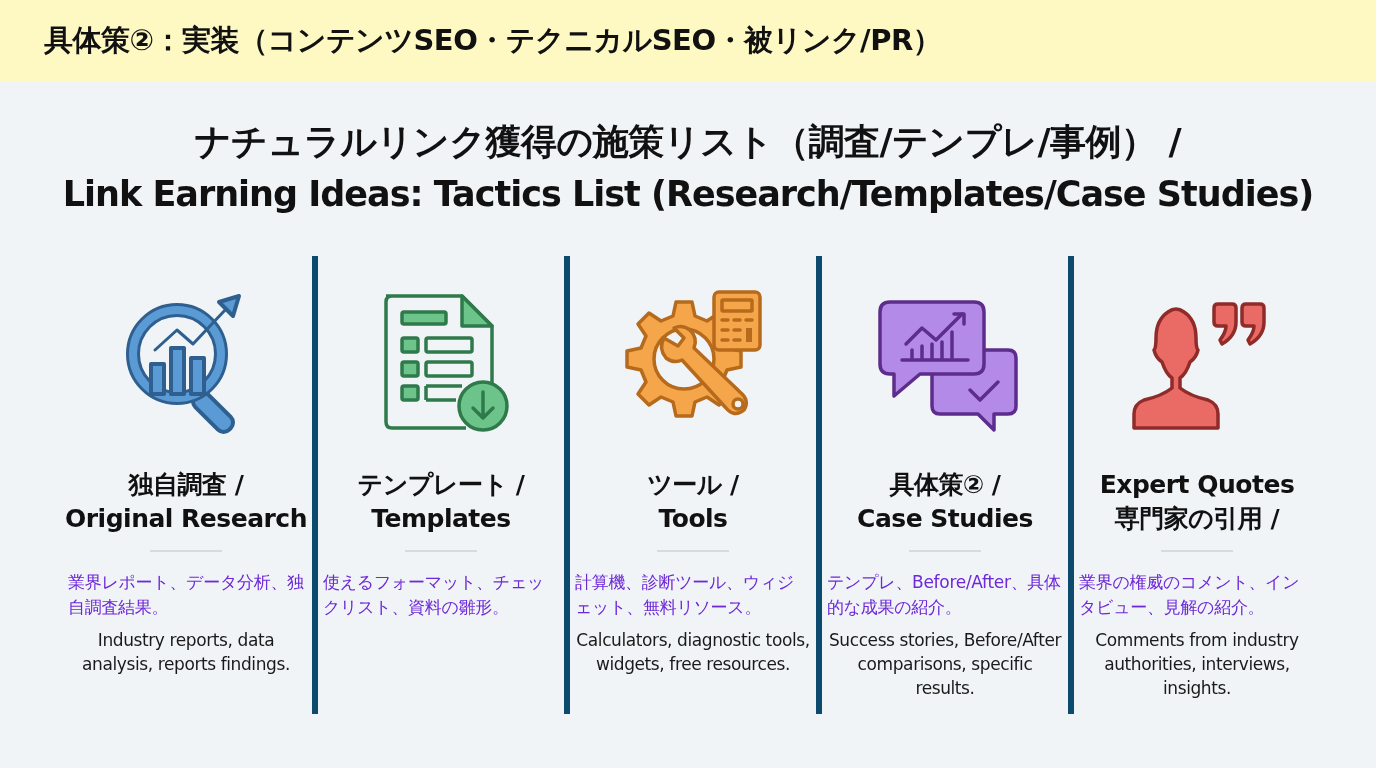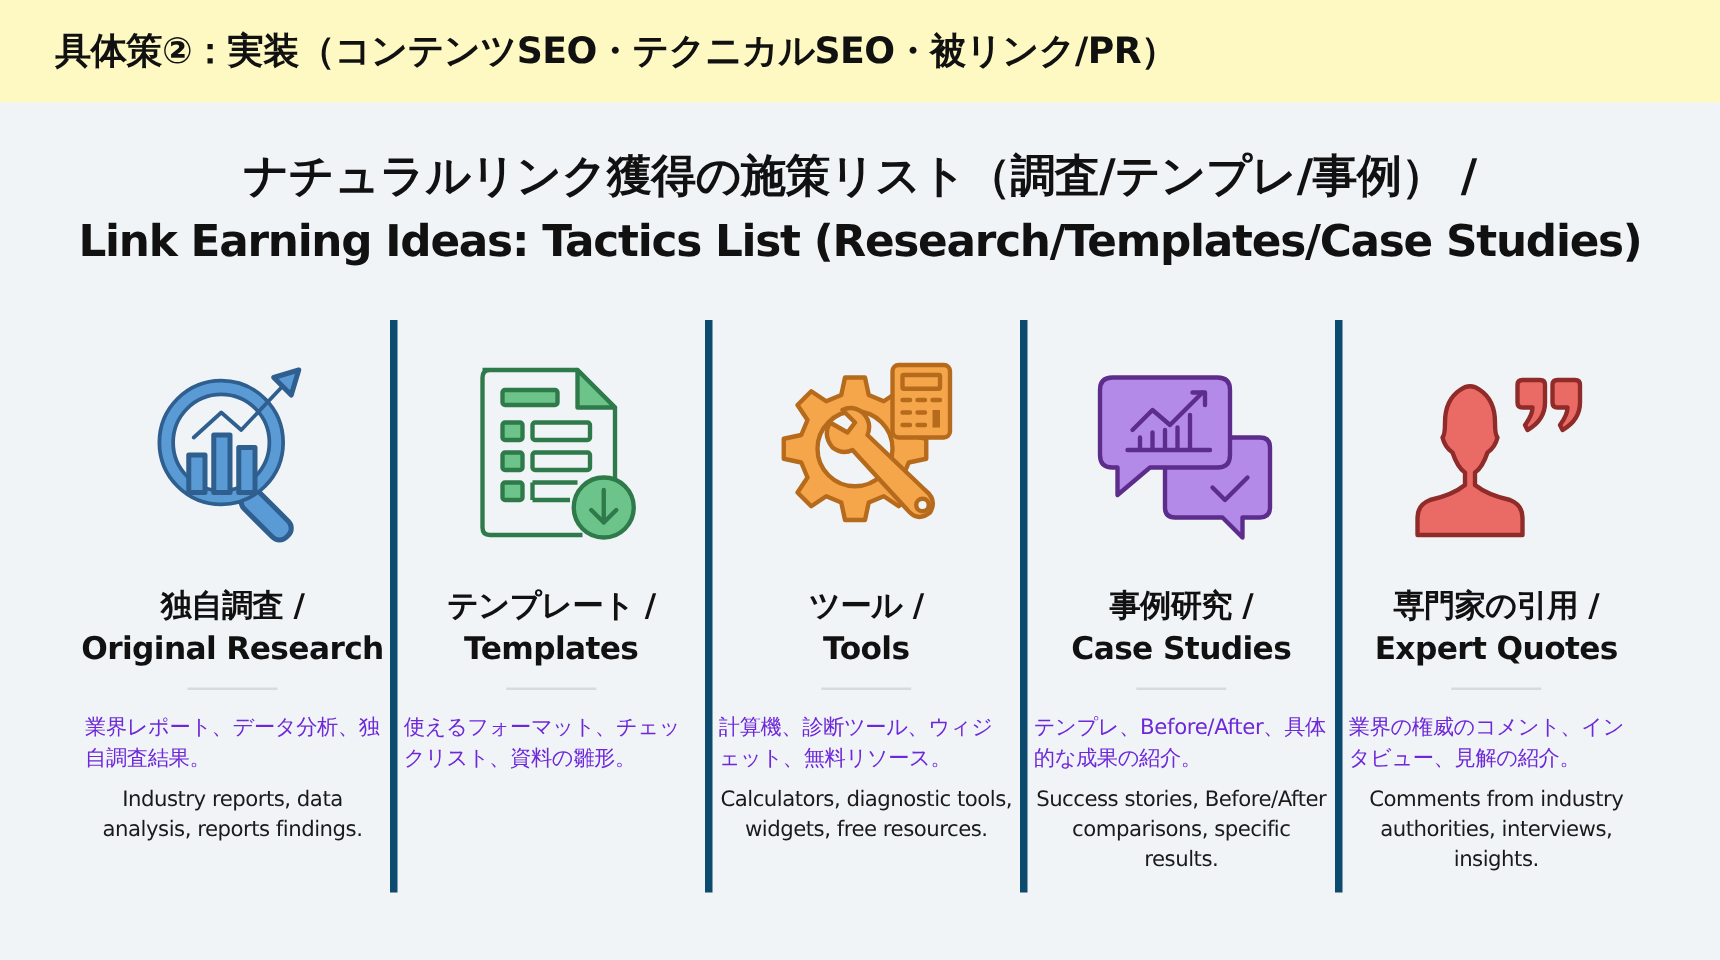--- a/index.html
+++ b/index.html
@@ -151,40 +151,40 @@
           <path fill="#b48ae8" d="M70,64 H138 Q146,64 146,72 V120 Q146,128 138,128 H124 V144 L108,128 H70 Q62,128 62,120 V72 Q62,64 70,64 Z"></path>
           <path d="M100,104 L110,114 L128,96" fill="none"></path>
           <path fill="#b48ae8" d="M20,16 H104 Q114,16 114,26 V78 Q114,88 104,88 H50 L24,110 V88 H20 Q10,88 10,78 V26 Q10,16 20,16 Z"></path>
           <path d="M32,74 H98 M42,74 V64 M52,74 V60 M62,74 V58 M72,74 V56 M82,74 V46" fill="none"></path>
           <polyline points="36,58 52,42 66,54 92,28" fill="none"></polyline>
           <path d="M84,28 H94 V38" fill="none"></path>
         </g>
       </svg>
     </div>
     <div class="col-title">
-      <div>事例研究 /</div>
+      <div>具体策② /</div>
       <div>Case Studies</div>
     </div>
     <div class="divider"></div>
     <div class="desc-jp">テンプレ、Before/After、具体的な成果の紹介。</div>
     <div class="desc-en">Success stories, Before/After comparisons, specific results.</div>
   </div>
 
   <div class="col">
     <div class="icon-wrap">
       <svg viewBox="0 0 150 150">
         <g stroke="#8f2b28" stroke-width="3.5" stroke-linejoin="round" fill="#ea6b66">
           <path d="M46,26 Q34,34 34,52 Q34,62 32,64 Q34,72 40,76 Q44,88 50,92 V102 Q40,110 22,114 Q12,118 12,128 V142 H96 V128 Q96,118 86,114 Q68,110 58,102 V92 Q64,88 68,76 Q74,72 76,64 Q74,62 74,52 Q74,34 62,26 Q54,20 46,26 Z"></path>
           <path d="M96,18 H110 Q114,18 114,22 V36 Q114,50 100,58 L98,54 Q104,46 104,40 H96 Q92,40 92,36 V22 Q92,18 96,18 Z"></path>
           <path d="M124,18 H138 Q142,18 142,22 V36 Q142,50 128,58 L126,54 Q132,46 132,40 H124 Q120,40 120,36 V22 Q120,18 124,18 Z"></path>
         </g>
       </svg>
     </div>
     <div class="col-title">
+      <div>Expert Quotes</div>
       <div>専門家の引用 /</div>
-      <div>Expert Quotes</div>
     </div>
     <div class="divider"></div>
     <div class="desc-jp">業界の権威のコメント、インタビュー、見解の紹介。</div>
     <div class="desc-en">Comments from industry authorities, interviews, insights.</div>
   </div>
 
 </div>
 
 </body></html>

